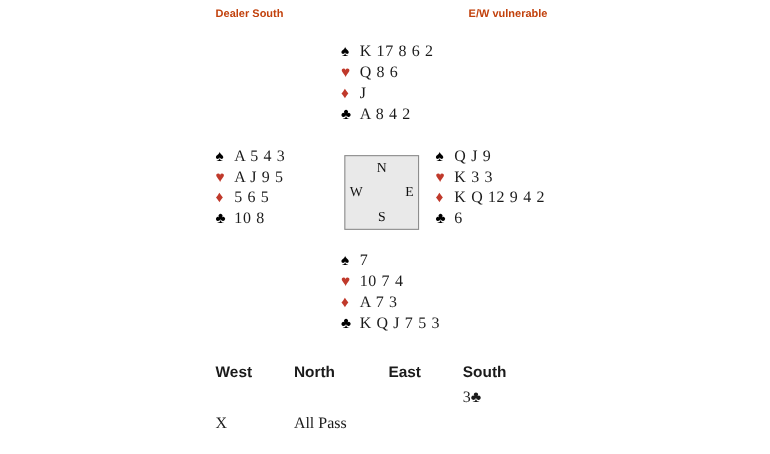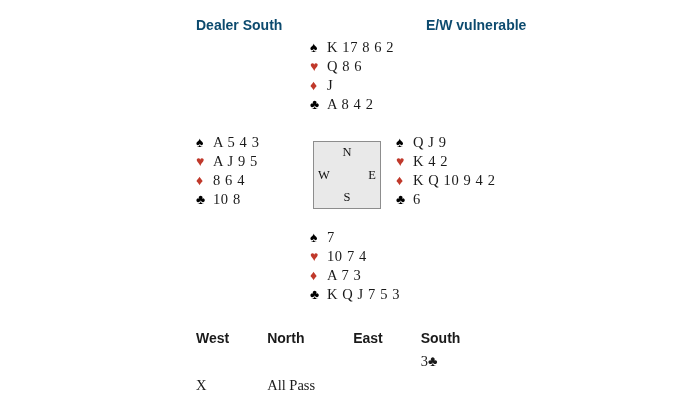--- a/index.html
+++ b/index.html
@@ -13,23 +13,22 @@
     font-family: "Liberation Serif", serif;
     color: #1a1a1a;
     position: relative;
     overflow: hidden;
   }
   .abs { position: absolute; }
 
   .hdr {
     font-family: "Liberation Sans", sans-serif;
     font-weight: bold;
-    font-size: 14px;
-    color: #0c4a6e;
-    margin-top: 10px;
+    font-size: 10px;
+    color: #c2410c;
   }
 
   .hand { font-size: 14.5px; line-height: 19px; }
   .hand .row { display: flex; align-items: baseline; white-space: nowrap; }
   .suitsym {
     display: inline-block;
     width: 15px;
     font-size: 14px;
     line-height: 19px;
   }
@@ -109,21 +108,21 @@
   <div class="row">
     <span class="suitsym black">♠</span>
     <span class="cards">A 5  4 3</span>
   </div>
   <div class="row">
     <span class="suitsym red">♥</span>
     <span class="cards">A J  9 5</span>
   </div>
   <div class="row">
     <span class="suitsym red">♦</span>
-    <span class="cards">8 6  4</span>
+    <span class="cards">5 6  5</span>
   </div>
   <div class="row">
     <span class="suitsym black">♣</span>
     <span class="cards">10 8</span>
   </div>
 </div>
 
 <div class="compass" style="left:313px; top:141px;">
   <span class="c-n">N</span>
   <span class="c-w">W</span>
@@ -131,25 +130,25 @@
   <span class="c-s">S</span>
 </div>
 
 <div class="abs hand" style="left:396px; top:133px;">
   <div class="row">
     <span class="suitsym black">♠</span>
     <span class="cards">Q J  9</span>
   </div>
   <div class="row">
     <span class="suitsym red">♥</span>
-    <span class="cards">K 4  2</span>
+    <span class="cards">K 3  3</span>
   </div>
   <div class="row">
     <span class="suitsym red">♦</span>
-    <span class="cards">K Q 10 9  4 2</span>
+    <span class="cards">K Q 12 9  4 2</span>
   </div>
   <div class="row">
     <span class="suitsym black">♣</span>
     <span class="cards">6</span>
   </div>
 </div>
 
 <div class="abs hand" style="left:310px; top:228px;">
   <div class="row">
     <span class="suitsym black">♠</span>

